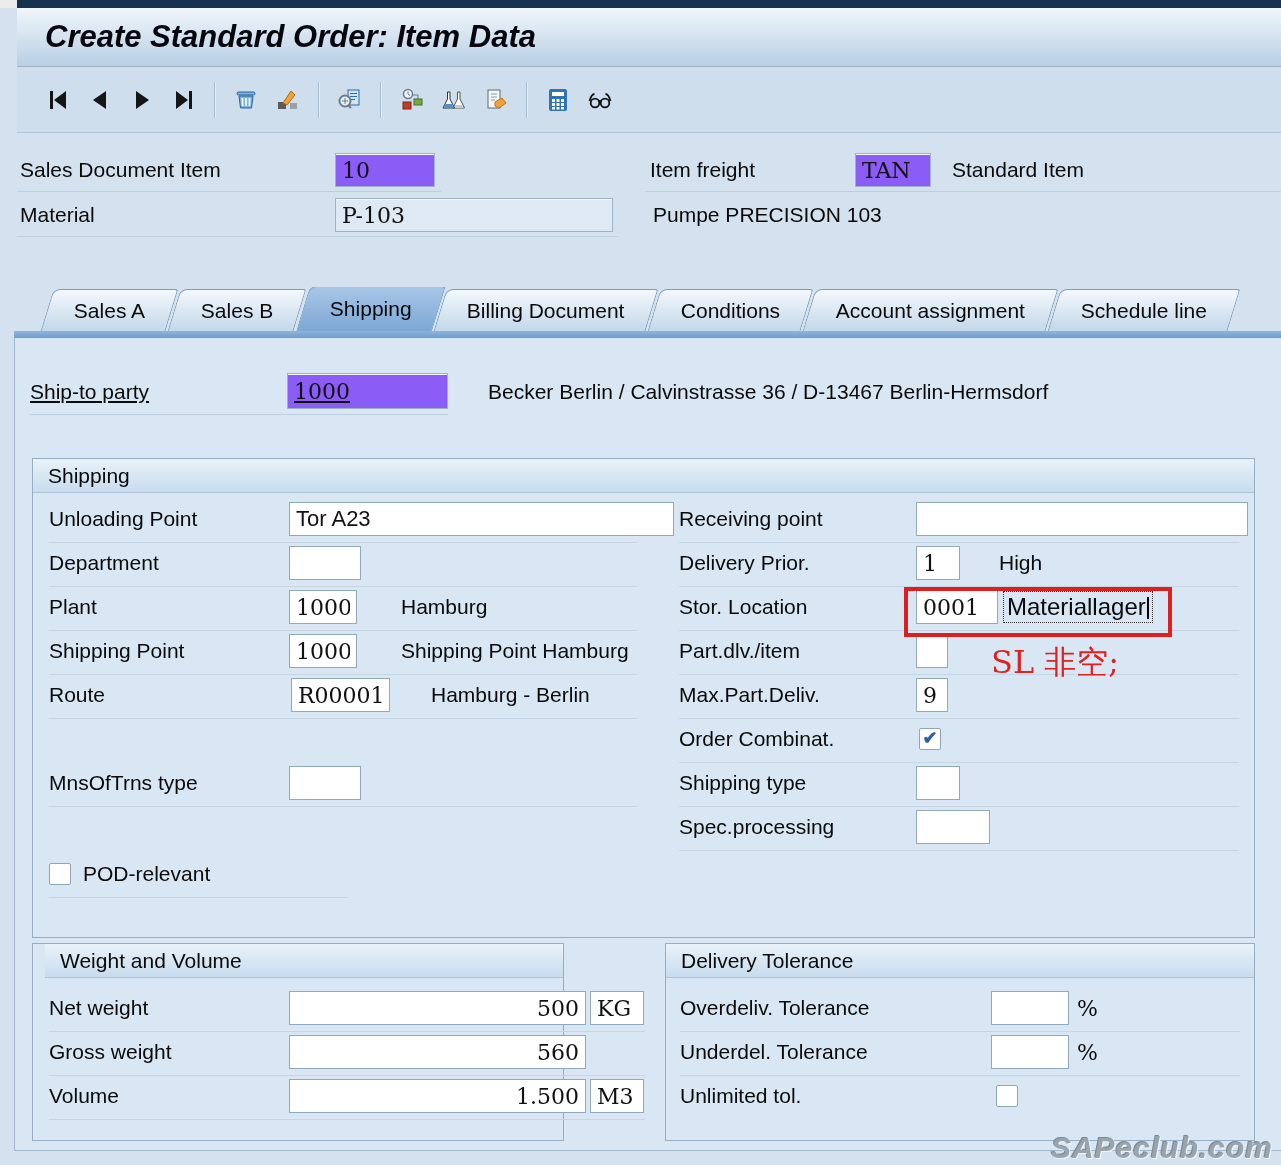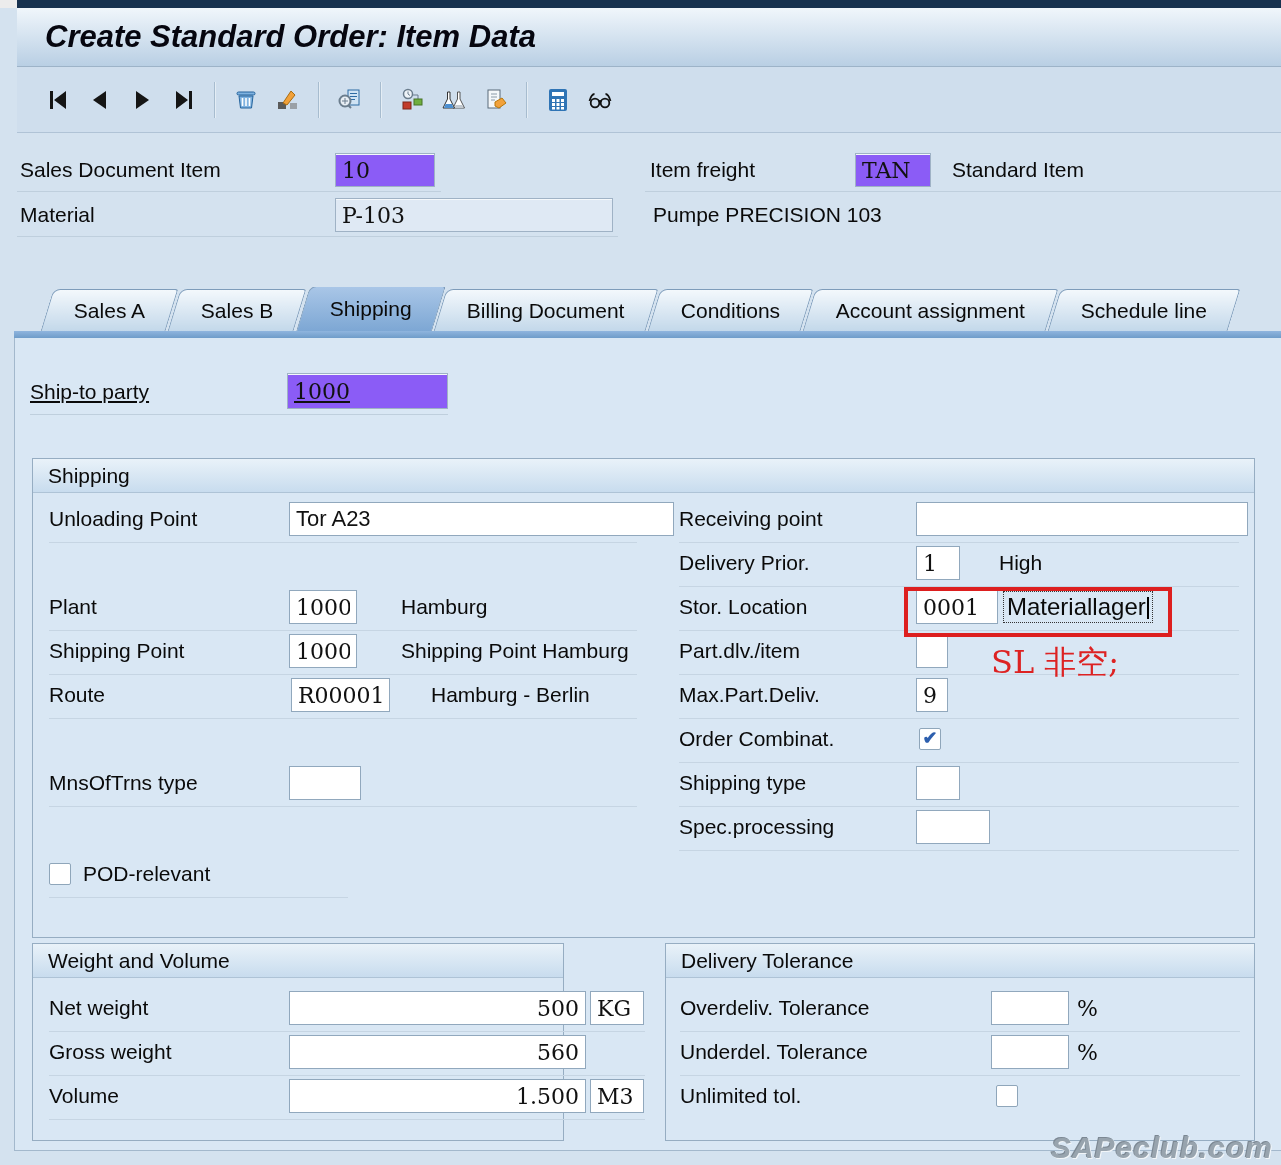--- a/index.html
+++ b/index.html
@@ -221,28 +221,33 @@
       </div>
     <div class="tab">
         <span class="t">Schedule line</span>
       </div>
   </div>
   <div class="band"></div>
   <div class="panel"></div>
 
   <div class="lbl" style="left:30px;top:373px;text-decoration:underline;">Ship-to party</div>
   <input class="f ro" style="left: 287px; top: 373px; width: 161px; height: 36px; text-decoration: underline;" value="1000">
+  <div class="desc" style="left:488px;top:373px;">Becker Berlin / Calvinstrasse 36 / D-13467 Berlin-Hermsdorf</div>
   <div class="hline" style="left:30px;top:414px;width:418px;"></div>
 
   <div class="grp" style="left:32px;top:458px;width:1223px;height:480px;">
     <div class="grp-h">Shipping</div>
 
     <div class="row" style="left:16px;top:39px;width:588px;">
       <div class="lbl" style="left:0;">Unloading Point</div>
       <input class="f" style="left: 240px; width: 385px; font-family: &quot;Liberation Sans&quot;, sans-serif;" value="Tor A23">
+    </div>
+    <div class="row" style="left:16px;top:83px;width:588px;">
+      <div class="lbl" style="left:0;">Department</div>
+      <input class="f" style="left: 240px; width: 72px;" value="">
     </div>
     <div class="row" style="left:16px;top:127px;width:588px;">
       <div class="lbl" style="left:0;">Plant</div>
       <input class="f" style="left: 240px; width: 68px;" value="1000">
       <div class="desc" style="left:352px;">Hamburg</div>
     </div>
     <div class="row" style="left:16px;top:171px;width:588px;">
       <div class="lbl" style="left:0;">Shipping Point</div>
       <input class="f" style="left: 240px; width: 68px;" value="1000">
       <div class="desc" style="left:352px;">Shipping Point Hamburg</div>
@@ -293,21 +298,21 @@
     </div>
     <div class="row" style="left:646px;top:347px;width:560px;">
       <div class="lbl" style="left:0;">Spec.processing</div>
       <input class="f" style="left: 237px; width: 74px;" value="">
     </div>
 
     <div class="redbox" style="left:871px;top:128px;width:268px;height:50px;"></div>
     <div class="redtext" style="left:958px;top:182px;color:#dd2222;">SL 非空;</div>
   </div>
 
-  <div class="grp" style="left:32px;top:943px;width:532px;height:198px;">
+  <div class="grp" style="left:32px;top:943px;width:532px;height:198px;padding-left:12px;">
     <div class="grp-h">Weight and Volume</div>
     <div class="row" style="left:16px;top:43px;width:596px;">
       <div class="lbl" style="left:0;">Net weight</div>
       <input class="f num" style="left: 240px; width: 297px;" value="500">
       <input class="f" style="left: 541px; width: 54px;" value="KG">
     </div>
     <div class="row" style="left:16px;top:87px;width:596px;">
       <div class="lbl" style="left:0;">Gross weight</div>
       <input class="f num" style="left: 240px; width: 297px;" value="560">
     </div>

